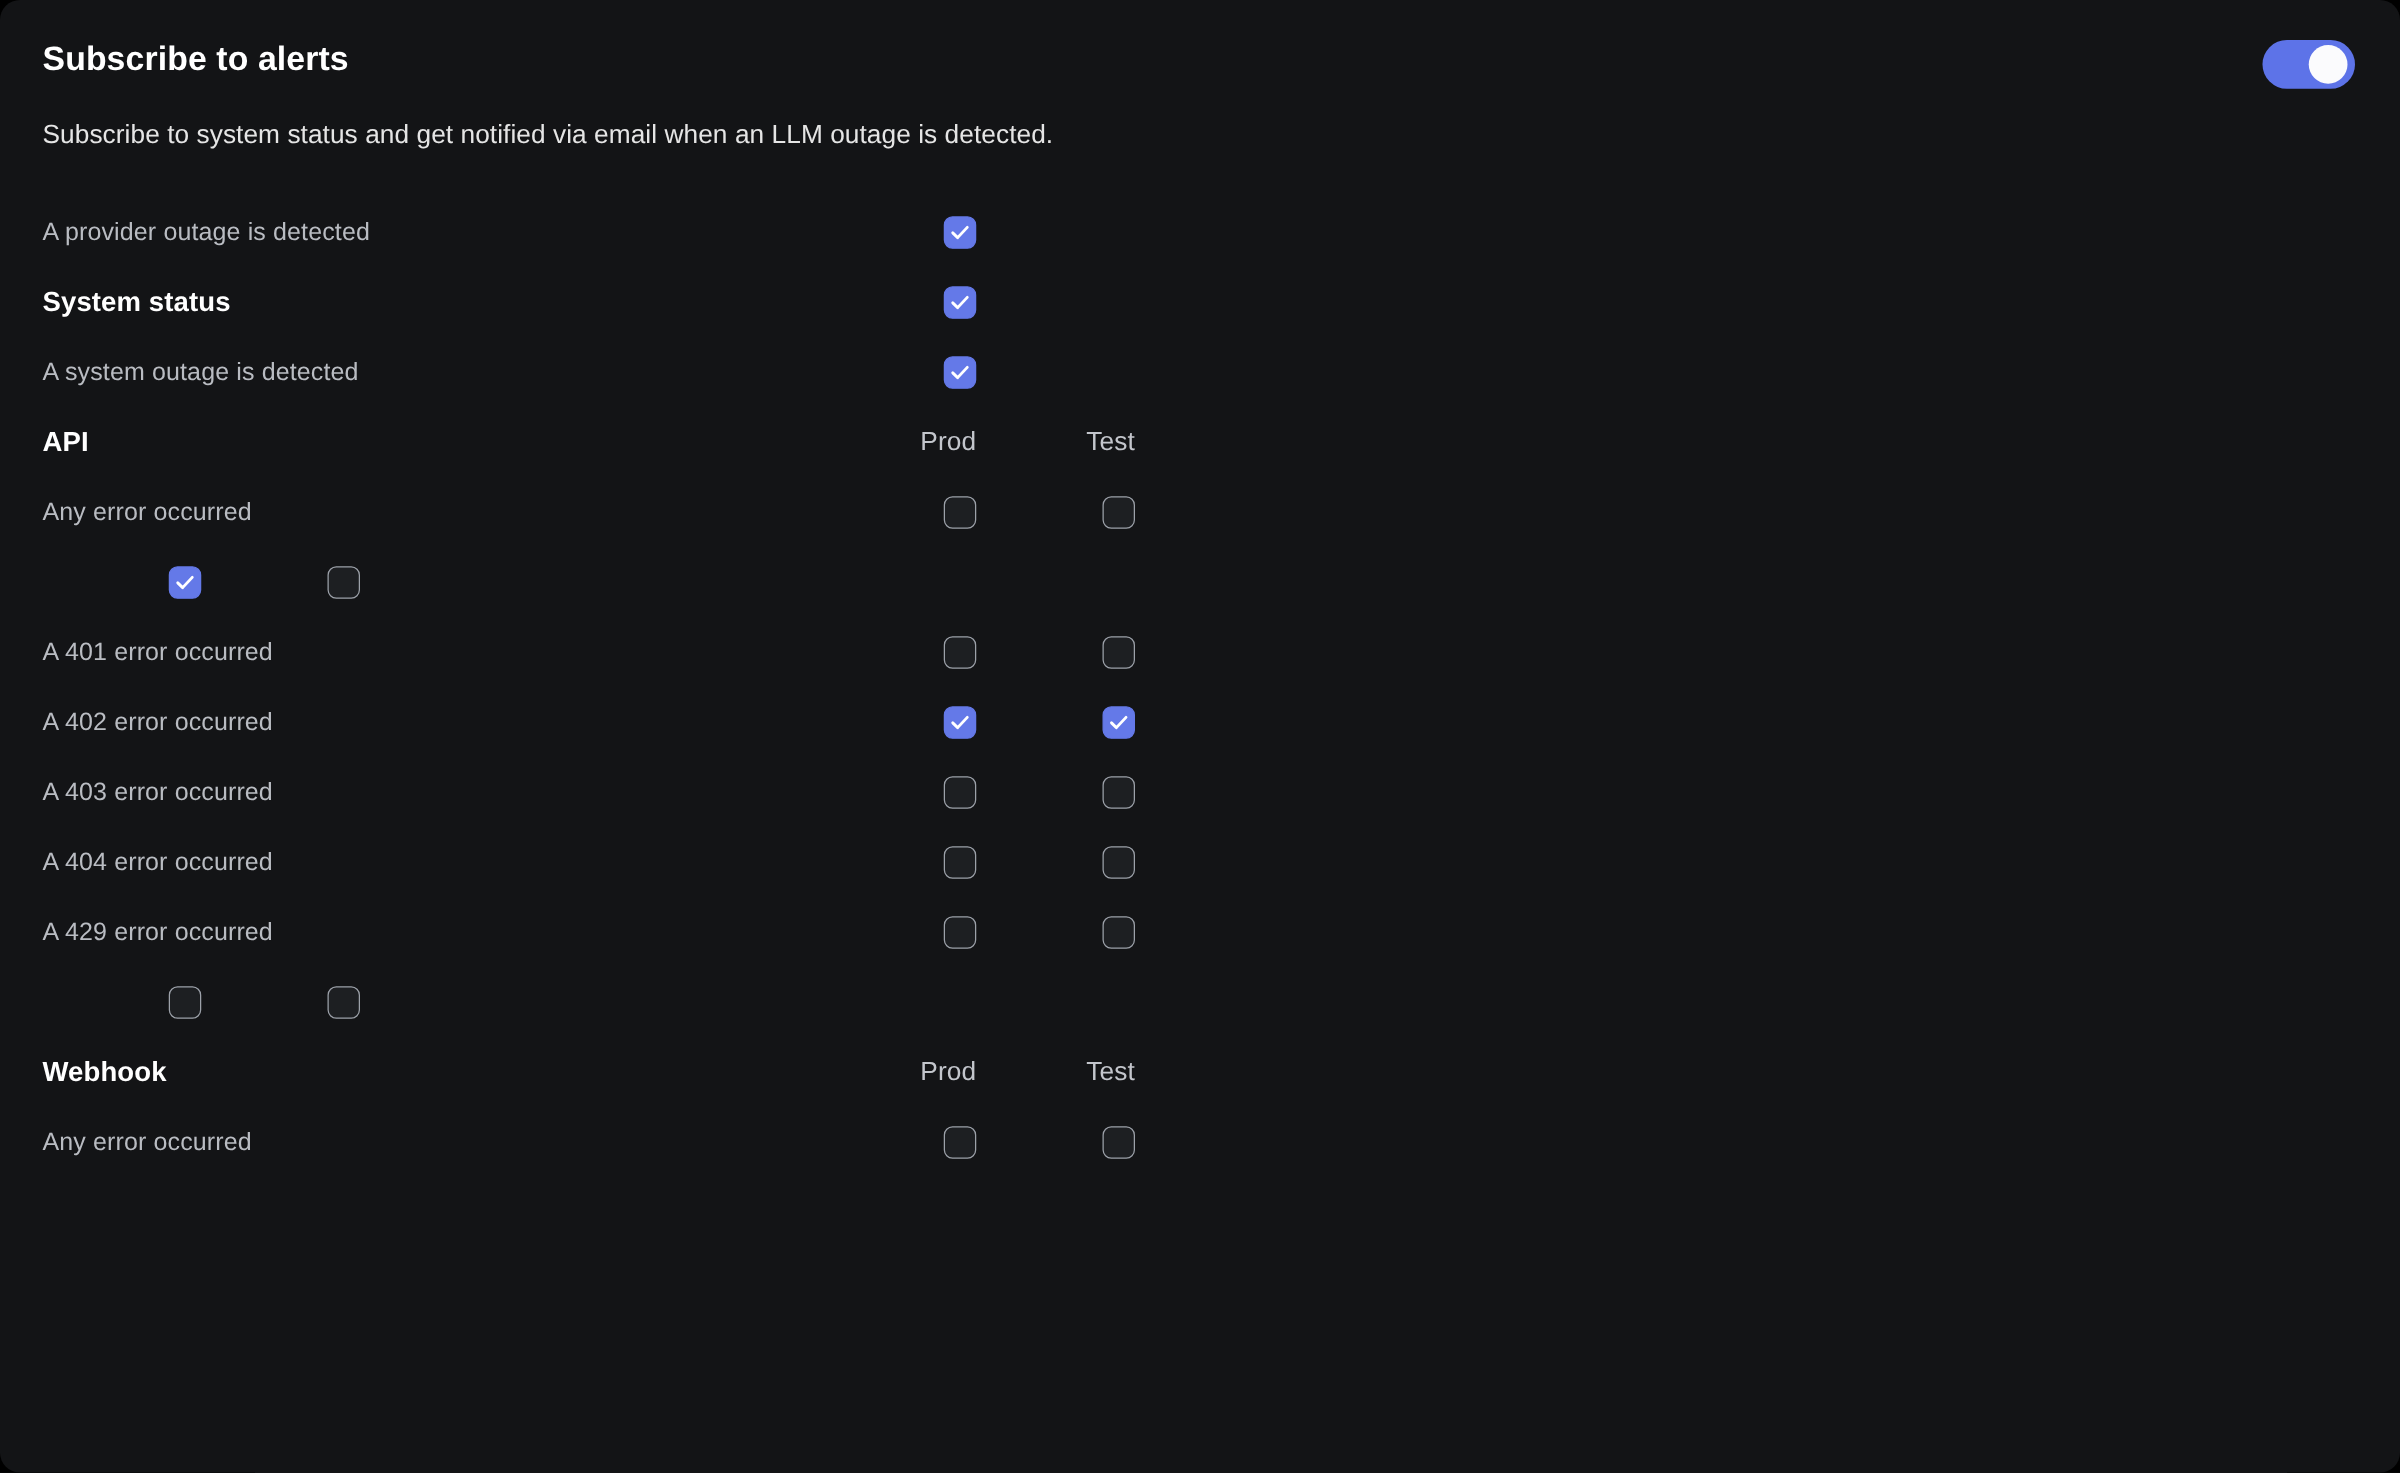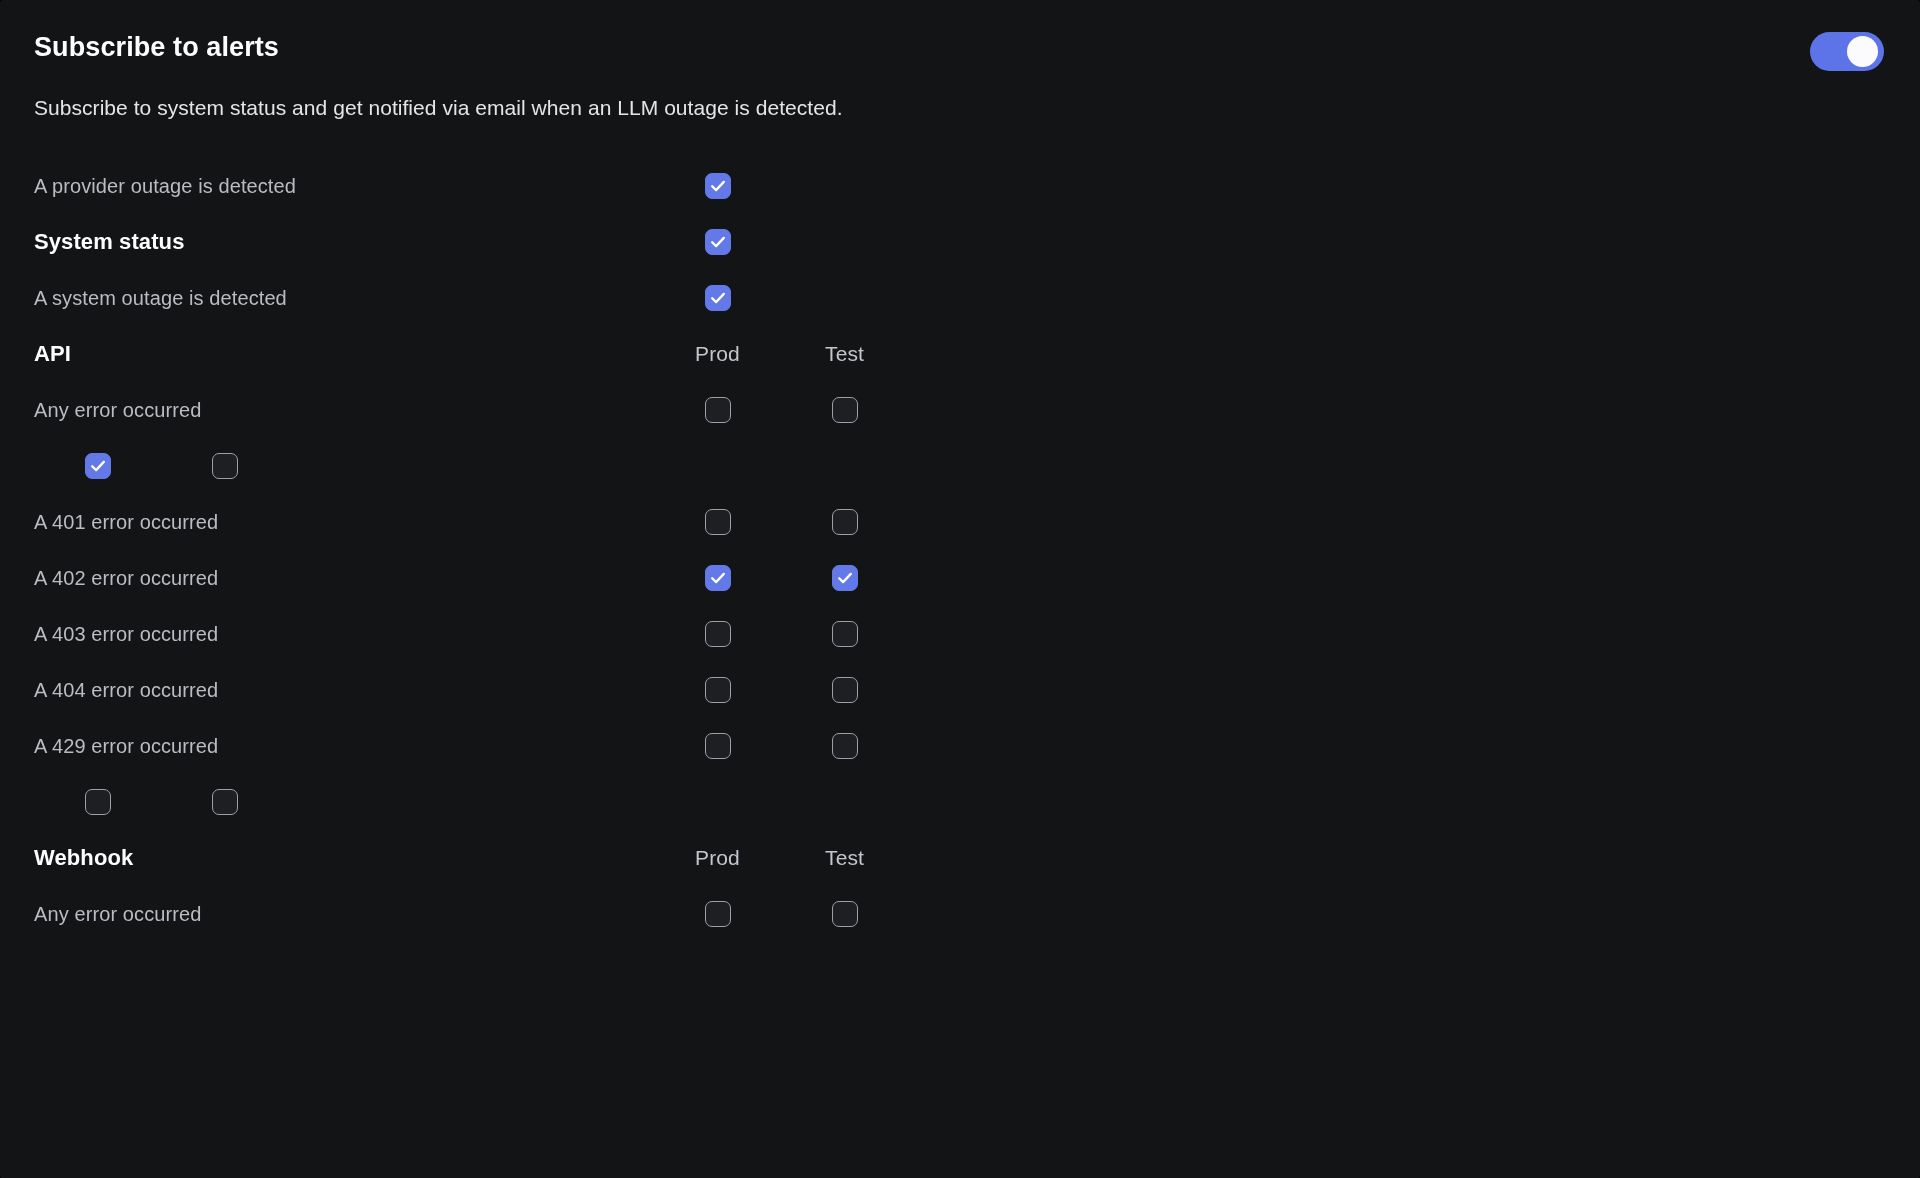--- a/index.html
+++ b/index.html
@@ -12,21 +12,21 @@
     overflow: hidden;
   }
 
   .panel {
     position: absolute;
     left: 0;
     top: 0;
     width: 1920px;
     height: 1178px;
     background: #131416;
-    border-radius: 3px;
+    border-radius: 16px;
     padding: 30px 34px 0 34px;
     overflow: hidden;
   }
 
   
   .header-row {
     display: flex;
     align-items: flex-start;
     justify-content: space-between;
     height: 44px;
@@ -91,21 +91,21 @@
 
   .row.section .label {
     font-size: 22px;
     font-weight: bold;
     color: #ffffff;
   }
 
   .col {
     flex: 0 0 127px;
     display: flex;
-    justify-content: center;
+    justify-content: flex-end;
     align-items: center;
   }
 
   .colhead {
     font-size: 21px;
     color: #c3c6cc;
     letter-spacing: 0.1px;
   }
 
   

